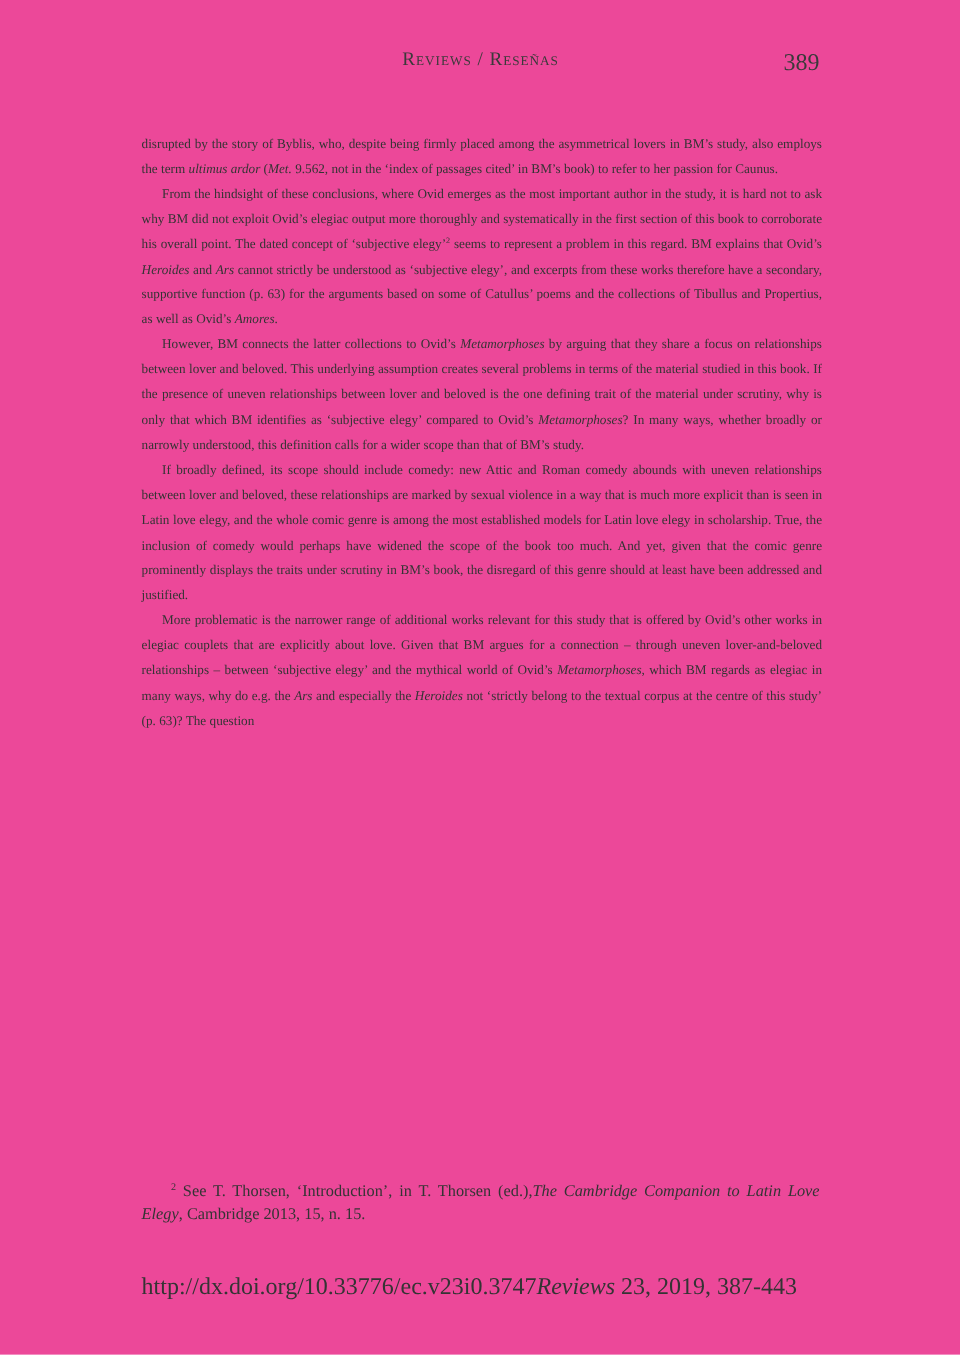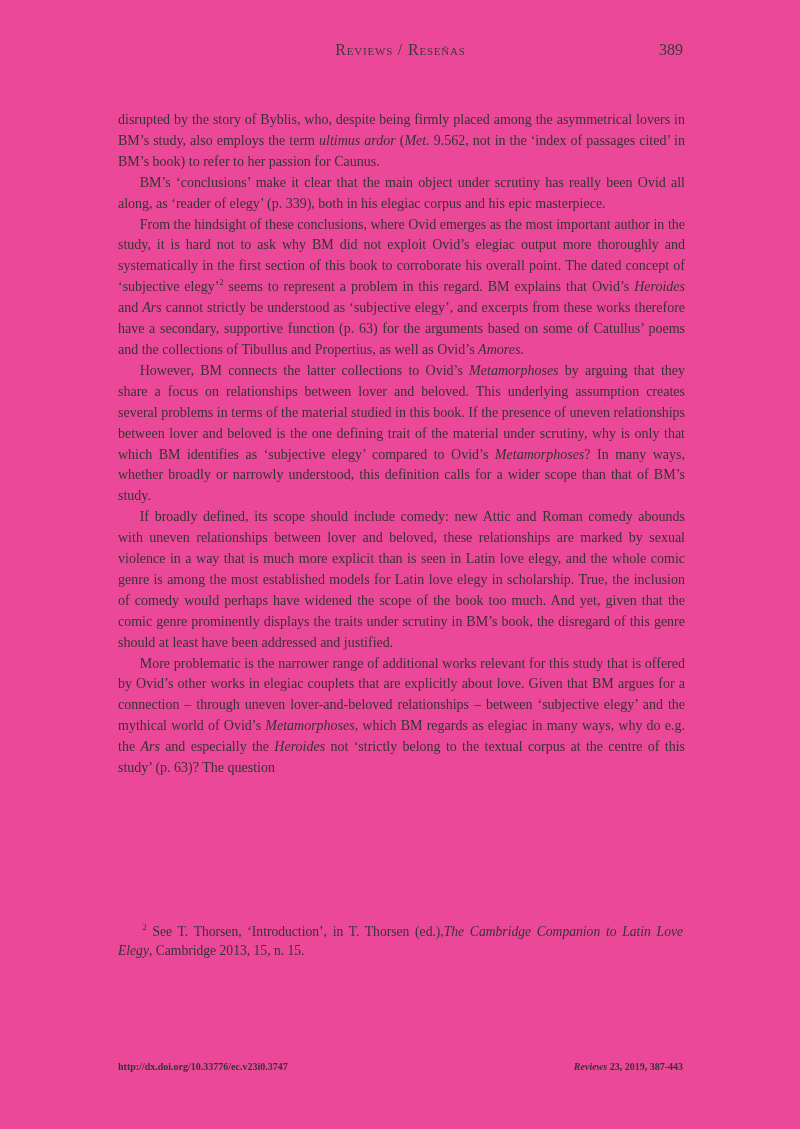--- a/index.html
+++ b/index.html
@@ -30,70 +30,68 @@
     text-align: center;
     font-variant: small-caps;
     font-size: 16px;
     letter-spacing: 0.8px;
     color: #3a3a3a;
   }
   .page-number {
     position: absolute;
     right: 0;
     top: 0;
-    font-size: 16px;
+    font-size: 20px;
     color: #3a3a3a;
   }
   .body-text {
     position: absolute;
     top: 110px;
     left: 118px;
     right: 115px;
-    font-size: 14px;
+    font-size: 11px;
     line-height: 20.9px;
     text-align: justify;
   }
   .para {
     margin: 0;
     padding: 0;
   }
   .para.indent {
     text-indent: 1.55em;
   }
   .it {
     font-style: italic;
   }
   sup {
     font-size: 0.62em;
     vertical-align: super;
     line-height: 0;
   }
   .footnotes {
     position: absolute;
-    top: 923px;
+    top: 984px;
     left: 118px;
     right: 117px;
     font-size: 13.6px;
     line-height: 18.5px;
     text-align: justify;
   }
   .footnote {
     margin: 0;
     text-indent: 1.8em;
   }
   .page-footer {
     position: absolute;
     top: 1061px;
     left: 118px;
     right: 117px;
     display: flex;
-    justify-content: space-between;
     align-items: baseline;
-    font-size: 10px;
-    font-weight: bold;
+    font-size: 20px;
   }
   .doi {
     color: #343434;
     text-decoration: none;
   }
   .journal-ref {
     color: #343434;
   }
 </style>
 </head>
@@ -101,21 +99,20 @@
 
 <div class="page">
 
   <header class="running-head">
     <span class="head-title">Reviews / Reseñas</span>
     <span class="page-number">389</span>
   </header>
 
   <main class="body-text" id="paragraphs">
       <p class="para"><span>disrupted by the story of Byblis, who, despite being firmly placed among the asymmetrical lovers in BM’s study, also employs the term </span><span class="it">ultimus ardor</span><span> (</span><span class="it">Met.</span><span> 9.562, not in the ‘index of passages cited’ in BM’s book) to refer to her passion for Caunus.</span></p>
-      <p class="para indent"><span>BM’s ‘conclusions’ make it clear that the main object under scrutiny has really been Ovid all along, as ‘reader of elegy’ (p. 339), both in his elegiac corpus and his epic masterpiece.</span></p>
       <p class="para indent"><span>From the hindsight of these conclusions, where Ovid emerges as the most important author in the study, it is hard not to ask why BM did not exploit Ovid’s elegiac output more thoroughly and systematically in the first section of this book to corroborate his overall point. The dated concept of ‘subjective elegy’</span><sup>2</sup><span> seems to represent a problem in this regard. BM explains that Ovid’s </span><span class="it">Heroides</span><span> and </span><span class="it">Ars</span><span> cannot strictly be understood as ‘subjective elegy’, and excerpts from these works therefore have a secondary, supportive function (p. 63) for the arguments based on some of Catullus’ poems and the collections of Tibullus and Propertius, as well as Ovid’s </span><span class="it">Amores</span><span>.</span></p>
       <p class="para indent"><span>However, BM connects the latter collections to Ovid’s </span><span class="it">Metamorphoses</span><span> by arguing that they share a focus on relationships between lover and beloved. This underlying assumption creates several problems in terms of the material studied in this book. If the presence of uneven relationships between lover and beloved is the one defining trait of the material under scrutiny, why is only that which BM identifies as ‘subjective elegy’ compared to Ovid’s </span><span class="it">Metamorphoses</span><span>? In many ways, whether broadly or narrowly understood, this definition calls for a wider scope than that of BM’s study.</span></p>
       <p class="para indent"><span>If broadly defined, its scope should include comedy: new Attic and Roman comedy abounds with uneven relationships between lover and beloved, these relationships are marked by sexual violence in a way that is much more explicit than is seen in Latin love elegy, and the whole comic genre is among the most established models for Latin love elegy in scholarship. True, the inclusion of comedy would perhaps have widened the scope of the book too much. And yet, given that the comic genre prominently displays the traits under scrutiny in BM’s book, the disregard of this genre should at least have been addressed and justified.</span></p>
       <p class="para indent"><span>More problematic is the narrower range of additional works relevant for this study that is offered by Ovid’s other works in elegiac couplets that are explicitly about love. Given that BM argues for a connection – through uneven lover-and-beloved relationships – between ‘subjective elegy’ and the mythical world of Ovid’s </span><span class="it">Metamorphoses</span><span>, which BM regards as elegiac in many ways, why do e.g. the </span><span class="it">Ars</span><span> and especially the </span><span class="it">Heroides</span><span> not ‘strictly belong to the textual corpus at the centre of this study’ (p. 63)? The question</span></p>
     </main>
 
   <section class="footnotes">
     <p class="footnote" id="footnote"><sup>2</sup><span> See T. Thorsen, ‘Introduction’, in T. Thorsen (ed.),</span><span class="it">The Cambridge Companion to Latin Love Elegy</span><span>, Cambridge 2013, 15, n. 15.</span></p>
   </section>
 

